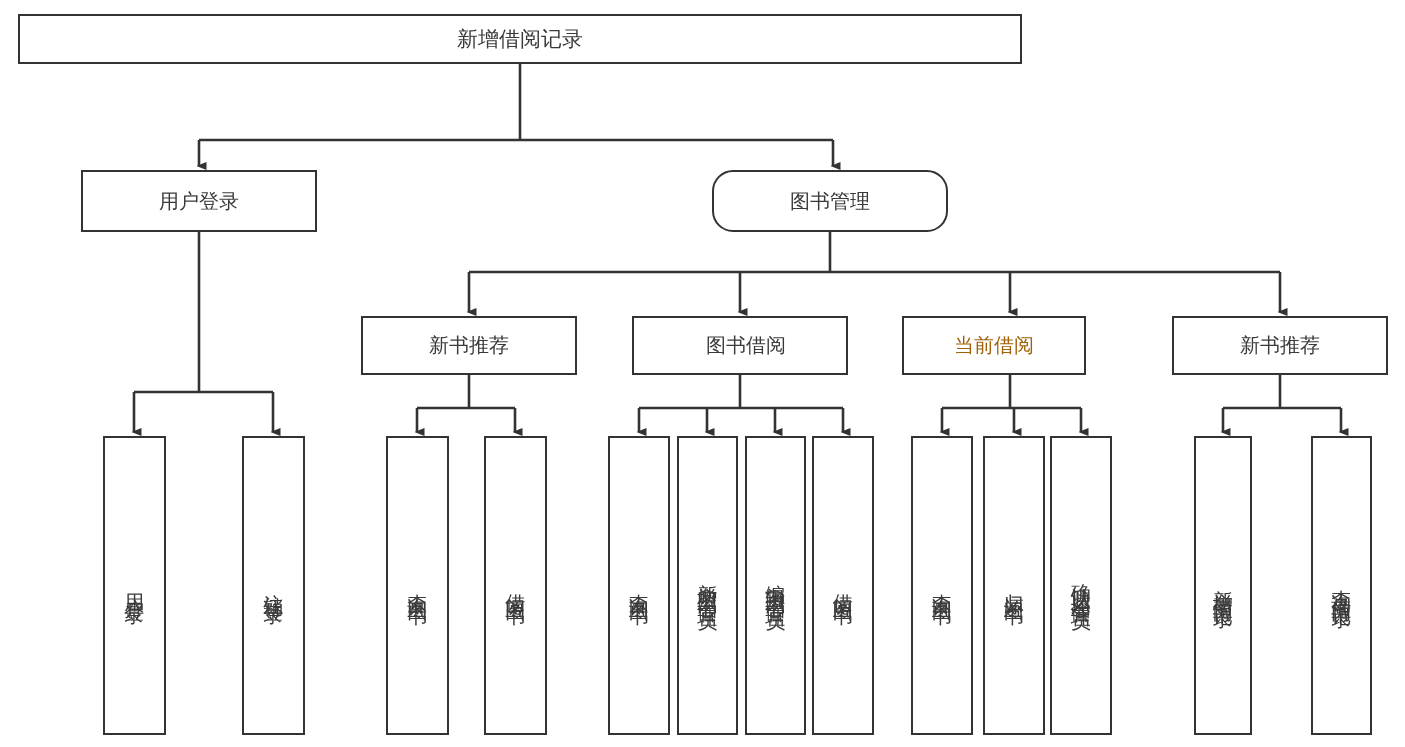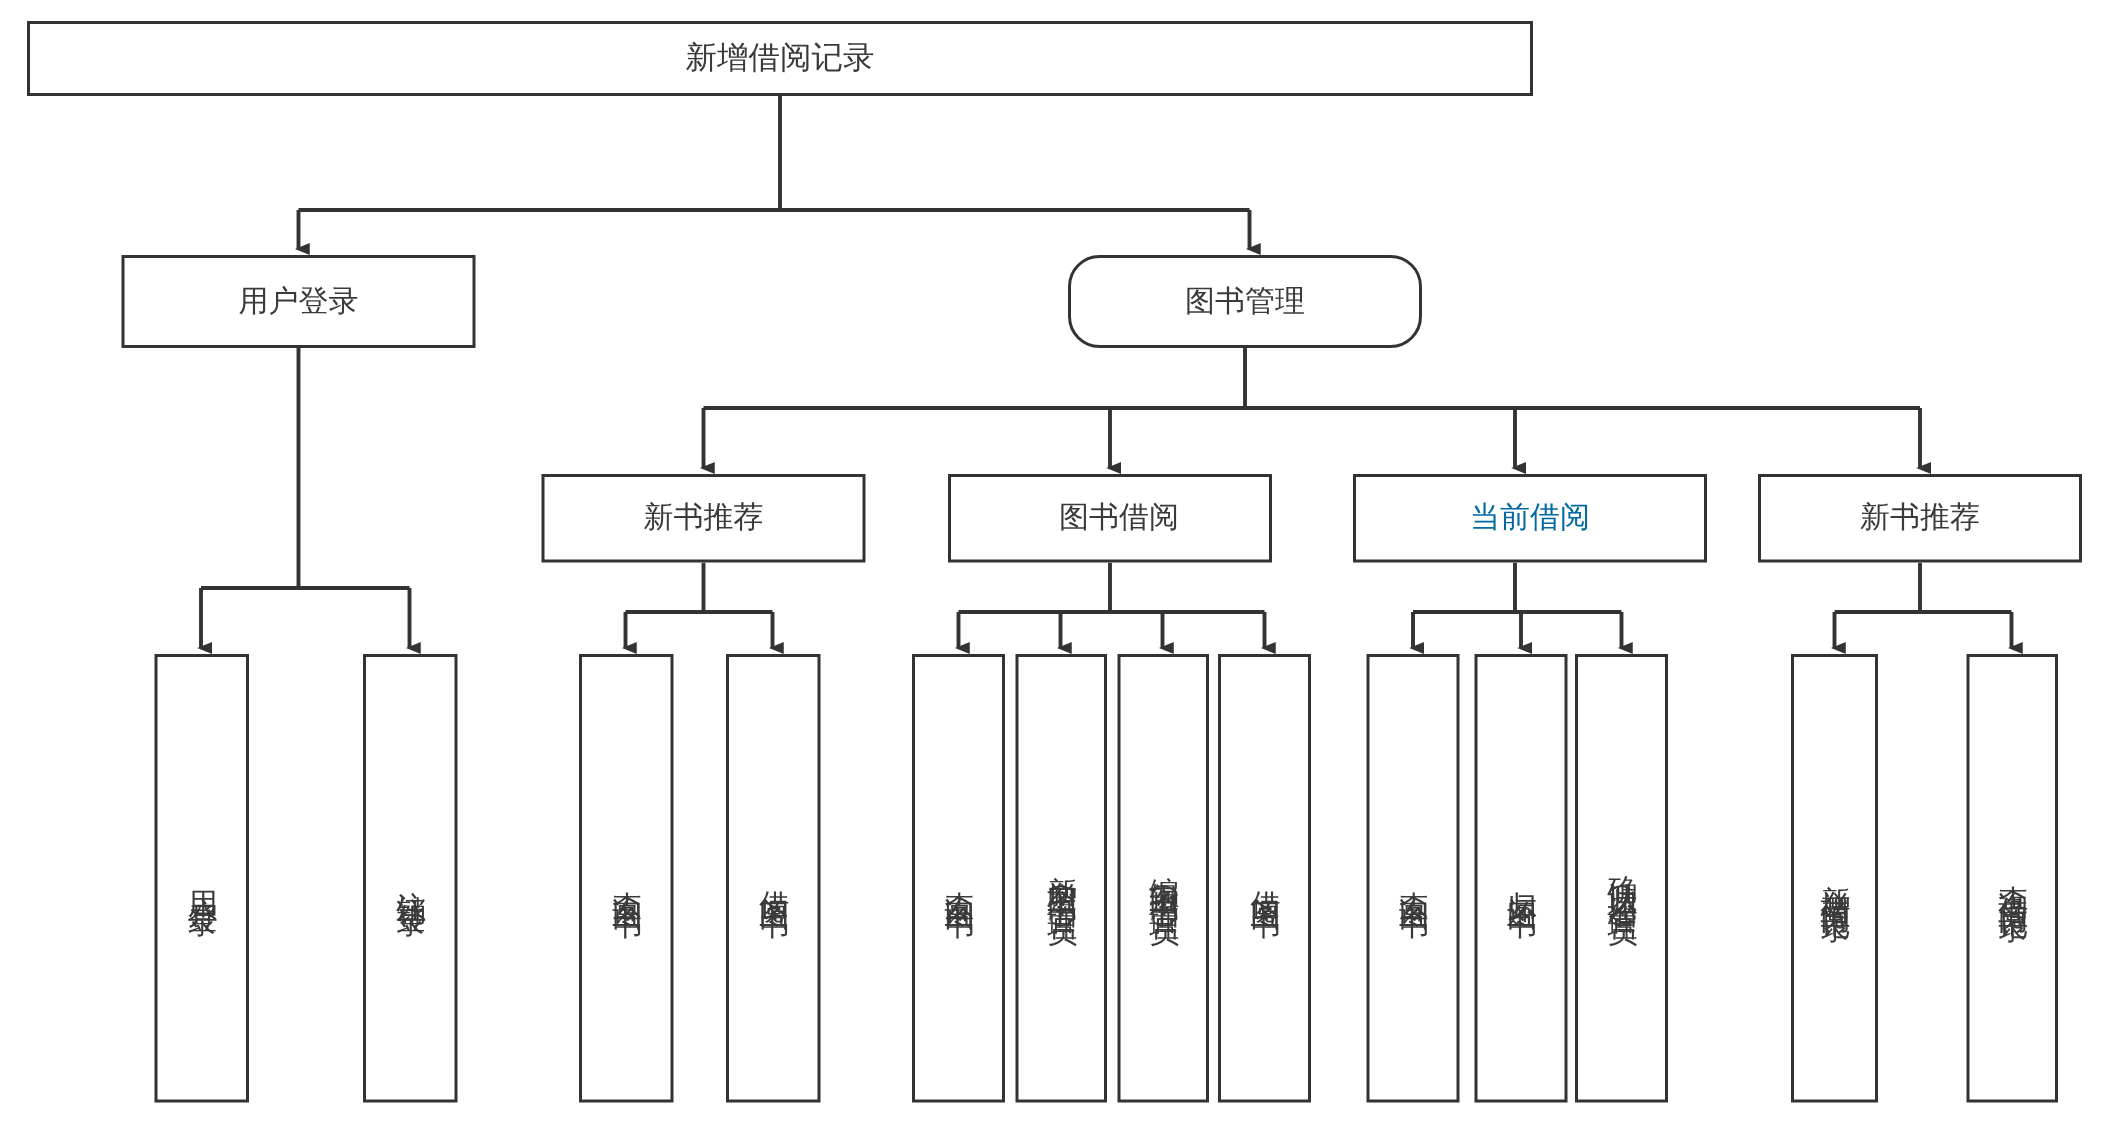--- a/index.html
+++ b/index.html
@@ -121,21 +121,21 @@
     </g>
   </svg>
 
   <div class="node root" style="left: 18px; top: 14px; width: 1004px; height: 50px; border-color: rgb(51, 51, 51); color: rgb(58, 58, 58); background: rgb(255, 255, 255);">新增借阅记录</div>
 
   <div class="node lvl2" style="left: 81px; top: 170px; width: 236px; height: 62px; border-color: rgb(51, 51, 51); color: rgb(58, 58, 58); background: rgb(255, 255, 255);">用户登录</div>
   <div class="node lvl2" style="left: 712px; top: 170px; width: 236px; height: 62px; border-color: rgb(51, 51, 51); color: rgb(58, 58, 58); background: rgb(255, 255, 255); border-radius: 21px;">图书管理</div>
 
   <div class="node lvl3" style="left: 361px; top: 316px; width: 216px; height: 59px; border-color: rgb(51, 51, 51); color: rgb(58, 58, 58); background: rgb(255, 255, 255);">新书推荐</div>
   <div class="node lvl3" style="left: 632px; top: 316px; width: 216px; height: 59px; border-color: rgb(51, 51, 51); color: rgb(58, 58, 58); background: rgb(255, 255, 255); padding-left: 12px;">图书借阅</div>
-  <div class="node lvl3" style="left: 902px; top: 316px; width: 236px; height: 59px; border-color: rgb(51, 51, 51); color: #0369a1; background: rgb(255, 255, 255);">当前借阅</div>
+  <div class="node lvl3" style="left: 902px; top: 316px; width: 184px; height: 59px; border-color: rgb(51, 51, 51); color: #a16207; background: rgb(255, 255, 255);">当前借阅</div>
   <div class="node lvl3" style="left: 1172px; top: 316px; width: 216px; height: 59px; border-color: rgb(51, 51, 51); color: rgb(58, 58, 58); background: rgb(255, 255, 255);">新书推荐</div>
 
   <div class="node leaf" style="left: 103px; top: 436px; width: 63px; height: 299px; border-color: rgb(51, 51, 51); color: rgb(58, 58, 58); background: rgb(255, 255, 255);">
       <span class="vtext">用户登录</span>
     </div>
   <div class="node leaf" style="left: 242px; top: 436px; width: 63px; height: 299px; border-color: rgb(51, 51, 51); color: rgb(58, 58, 58); background: rgb(255, 255, 255);">
       <span class="vtext">注销登录</span>
     </div>
   <div class="node leaf" style="left: 386px; top: 436px; width: 63px; height: 299px; border-color: rgb(51, 51, 51); color: rgb(58, 58, 58); background: rgb(255, 255, 255);">
       <span class="vtext">查询图书</span>

